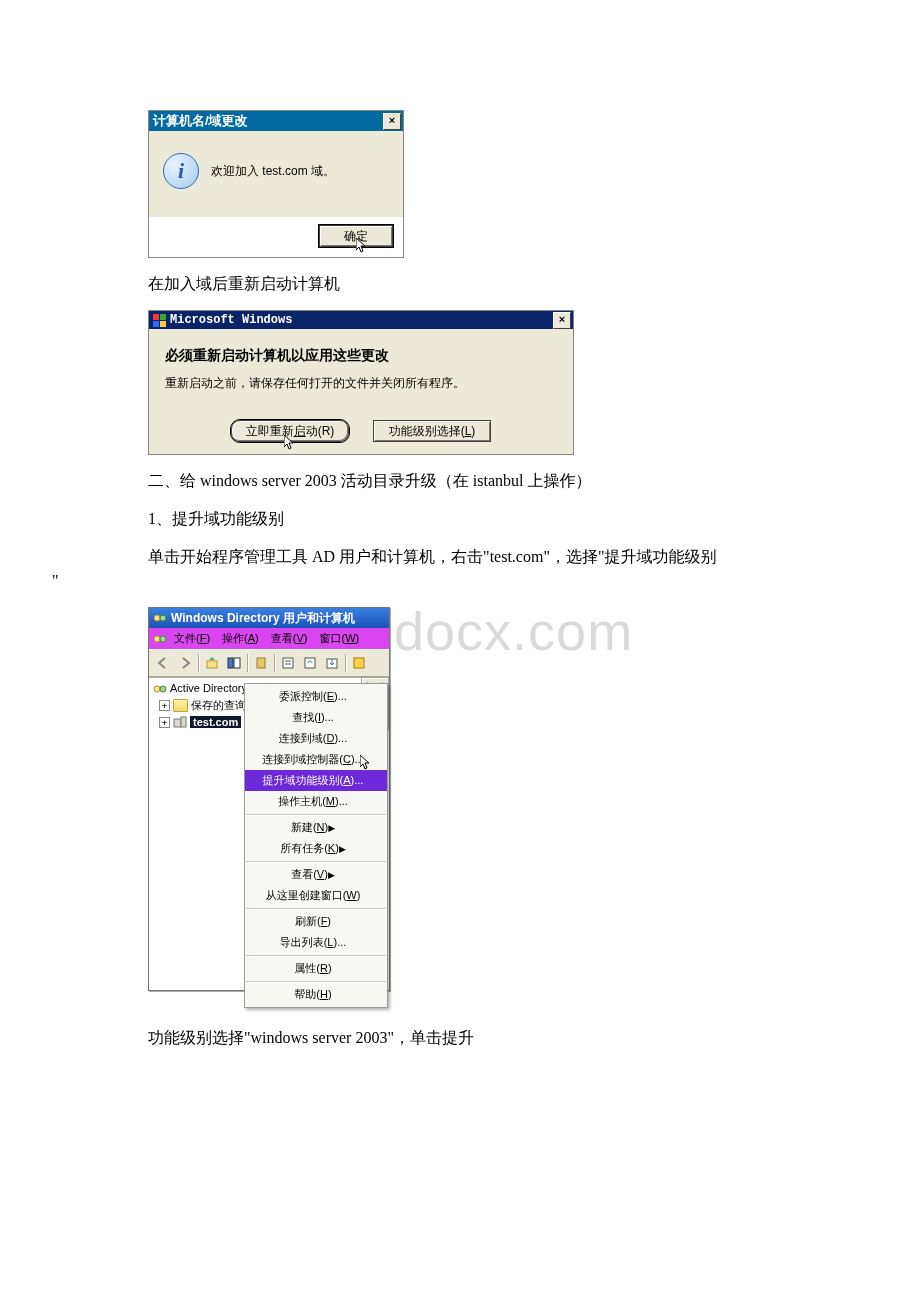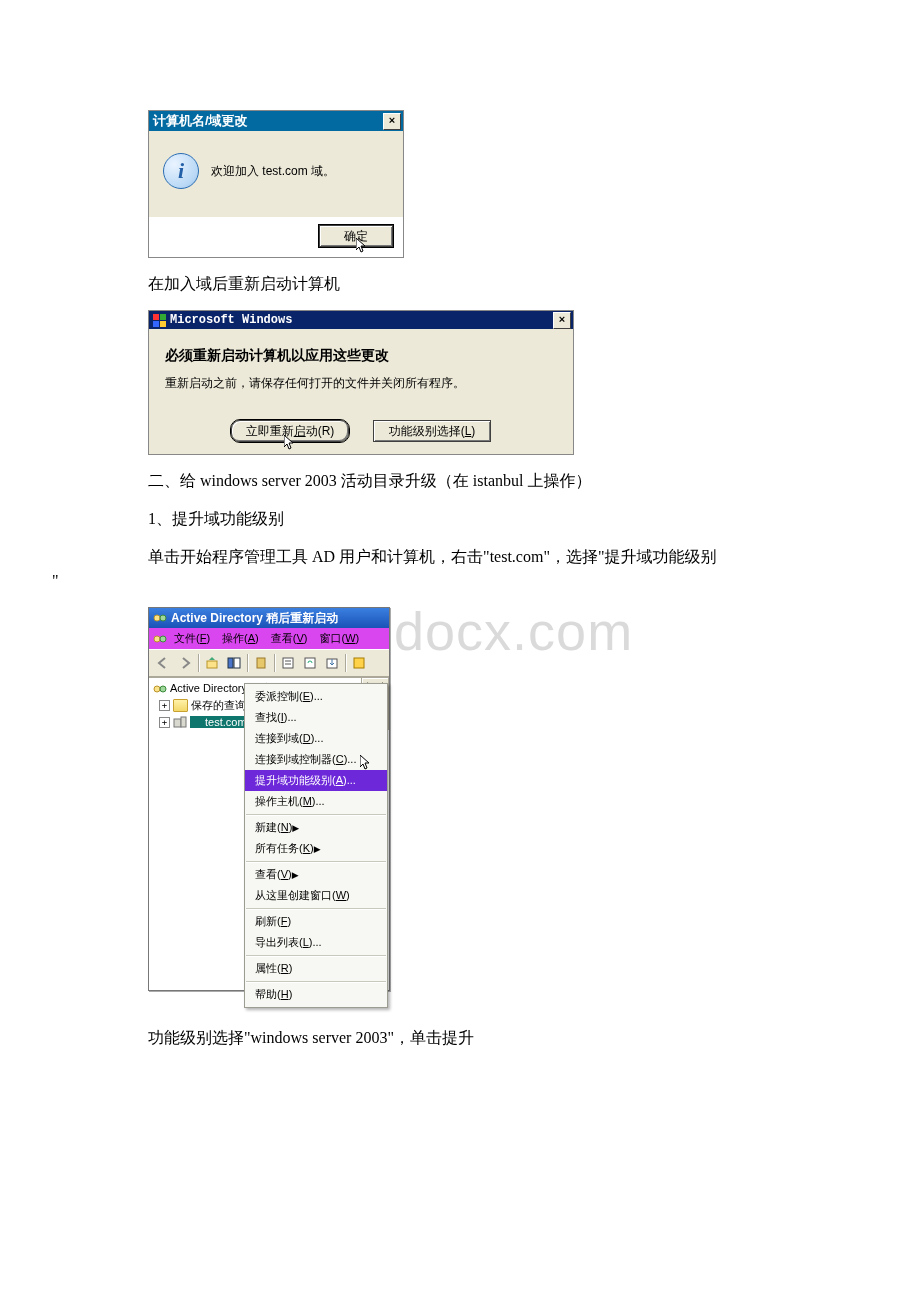--- a/index.html
+++ b/index.html
@@ -252,23 +252,24 @@
     background:#fff;
     font-family: monospace;
   }
   .folder-icon {
     width:13px;height:11px;
     background: linear-gradient(#fff2a8,#f3d76a);
     border:1px solid #c8a030;
     border-radius:1px;
   }
   .selected-node {
-    background:#0f766e;
+    background:#0f172a;
     color:#fff;
-    padding:0 15px;
+    padding:0 3px;
+    font-weight:bold;
   }
   .colhdr {
     display:flex;
     font-size:11px;
     background:#ece9d8;
     border-bottom:1px solid #aca899;
   }
   .colhdr div {
     padding:2px 4px;
     border-right:1px solid #aca899;
@@ -289,21 +290,21 @@
     border:1px solid #9c9c92;
     box-shadow: 2px 2px 3px rgba(0,0,0,0.3);
     font-family:"SimSun","Tahoma",sans-serif;
     font-size:11px;
     padding:2px 0;
   }
   .ctxmenu .mitem {
     padding: 3px 16px 3px 10px;
     cursor:pointer;
     display:flex;
-    justify-content:flex-start;
+    justify-content:center;
     align-items:center;
     white-space:nowrap;
   }
   .ctxmenu .mitem.sel {
     background:#6d28d9;
     color:#fff;
   }
   .ctxmenu .sep {
     height:1px;
     background:#c8c8bc;
@@ -388,21 +389,21 @@
     <div class="adblock">
       <div>
         <div class="adwin">
           <div class="titlebar">
             <span class="adicon">
               <svg viewBox="0 0 14 14">
                   <circle cx="4" cy="7" r="3" fill="#fce38a" stroke="#b8942a"></circle>
                   <circle cx="10" cy="7" r="3" fill="#9fd89a" stroke="#3a8a3a"></circle>
                 </svg>
             </span>
-            <span>Active Directory 稍后重新启动</span>
+            <span>Windows Directory 用户和计算机</span>
           </div>
           <div class="menubar">
             <span class="adicon">
               <svg viewBox="0 0 14 14">
                   <circle cx="4" cy="7" r="3" fill="#fce38a" stroke="#b8942a"></circle>
                   <circle cx="10" cy="7" r="3" fill="#9fd89a" stroke="#3a8a3a"></circle>
                 </svg>
             </span>
             <span class="mi">文件(<span class="ul">F</span>)</span>
             <span class="mi">操作(<span class="ul">A</span>)</span>

